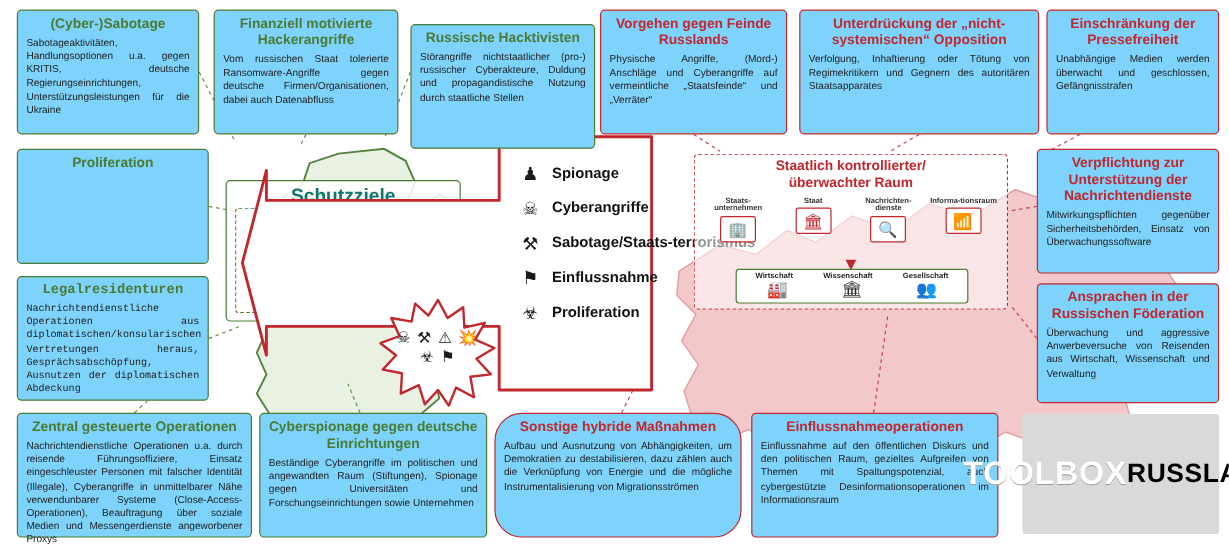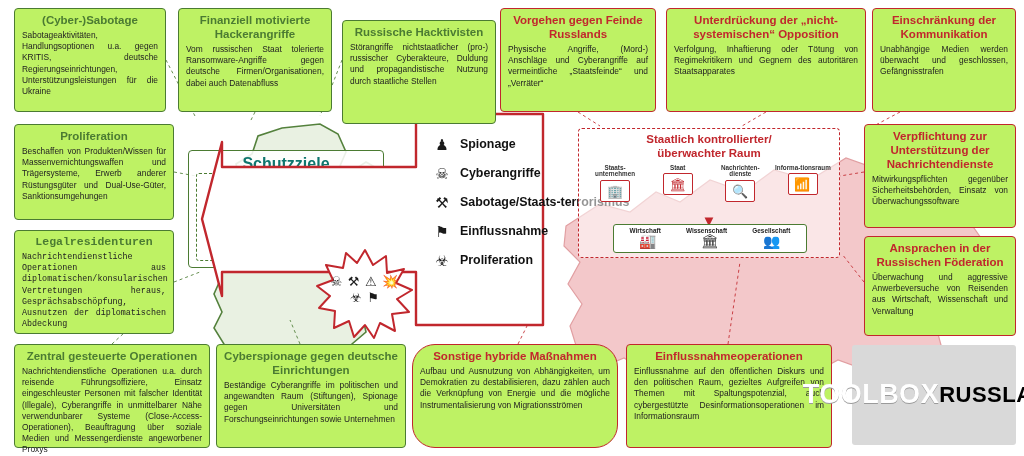--- a/index.html
+++ b/index.html
@@ -7,21 +7,21 @@
   body {
     width:1024px; height:456px; position:relative; overflow:hidden;
     font-family:"Liberation Sans", sans-serif;
     color:#222;
   }
   #stage { position:absolute; left:0; top:0; width:1024px; height:456px; }
 
   
   .card {
     position:absolute;
-    background:#bef264;
+    background:#7dd3fc;
     border:1.5px solid #4b7b32;
     border-radius:4px;
     padding:4px 7px 5px 7px;
   }
   .card.red { border-color:#c1272d; }
   .card .t {
     font-size:11.5px; font-weight:bold; color:#4b7b32;
     text-align:center; line-height:1.22; margin-bottom:3px;
   }
   .card.red .t { color:#c1272d; }
@@ -294,26 +294,25 @@
       </div>
       <div class="card red" style="left: 500px; top: 8px; width: 156px; height: 104px;">
         <div class="t">Vorgehen gegen Feinde Russlands</div>
         <div class="b">Physische Angriffe, (Mord-) Anschläge und Cyberangriffe auf vermeintliche „Staatsfeinde“ und „Verräter“</div>
       </div>
       <div class="card red" style="left: 666px; top: 8px; width: 200px; height: 104px;">
         <div class="t">Unterdrückung der „nicht-systemischen“ Opposition</div>
         <div class="b">Verfolgung, Inhaftierung oder Tötung von Regimekritikern und Gegnern des autoritären Staatsapparates</div>
       </div>
       <div class="card red" style="left: 872px; top: 8px; width: 144px; height: 104px;">
-        <div class="t">Einschränkung der Kommunikation</div>
+        <div class="t">Einschränkung der Pressefreiheit</div>
         <div class="b">Unabhängige Medien werden überwacht und geschlossen, Gefängnisstrafen</div>
       </div>
       <div class="card" style="left: 14px; top: 124px; width: 160px; height: 96px;">
         <div class="t">Proliferation</div>
-        <div class="b">Beschaffen von Produkten/Wissen für Massenvernichtungswaffen und Trägersysteme, Erwerb anderer Rüstungsgüter und Dual-Use-Güter, Sanktionsumgehungen</div>
       </div>
       <div class="card" style="left: 14px; top: 230px; width: 160px; height: 104px; font-family: Liberation Mono, monospace;">
         <div class="t">Legalresidenturen</div>
         <div class="b">Nachrichtendienstliche Operationen aus diplomatischen/konsularischen Vertretungen heraus, Gesprächsabschöpfung, Ausnutzen der diplomatischen Abdeckung</div>
       </div>
       <div class="card red" style="left: 864px; top: 124px; width: 152px; height: 104px;">
         <div class="t">Verpflichtung zur Unterstützung der Nachrichtendienste</div>
         <div class="b">Mitwirkungspflichten gegenüber Sicherheitsbehörden, Einsatz von Überwachungssoftware</div>
       </div>
       <div class="card red" style="left: 864px; top: 236px; width: 152px; height: 100px;">

